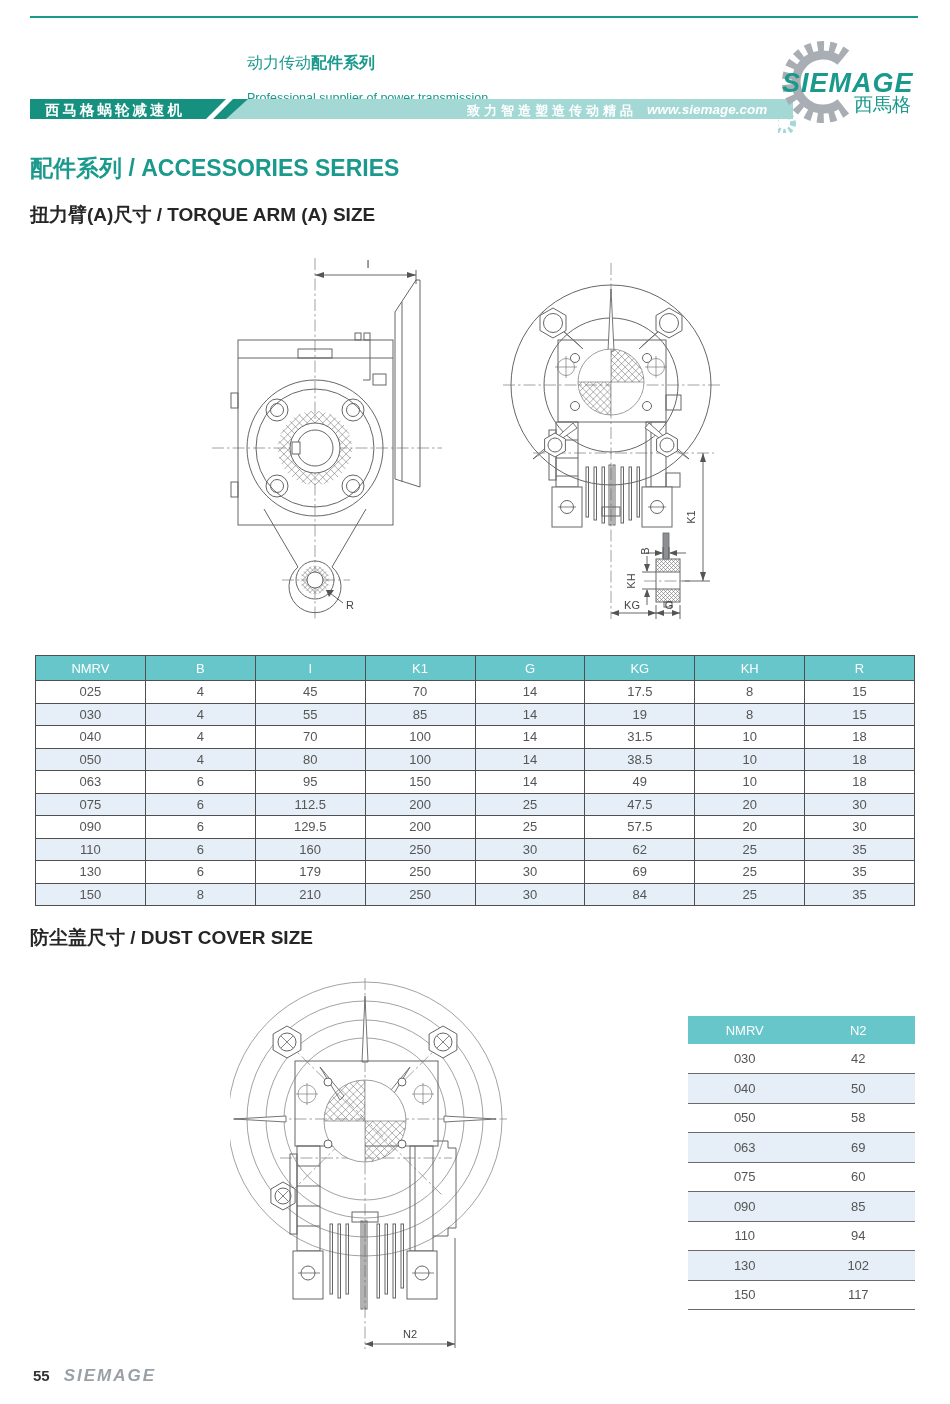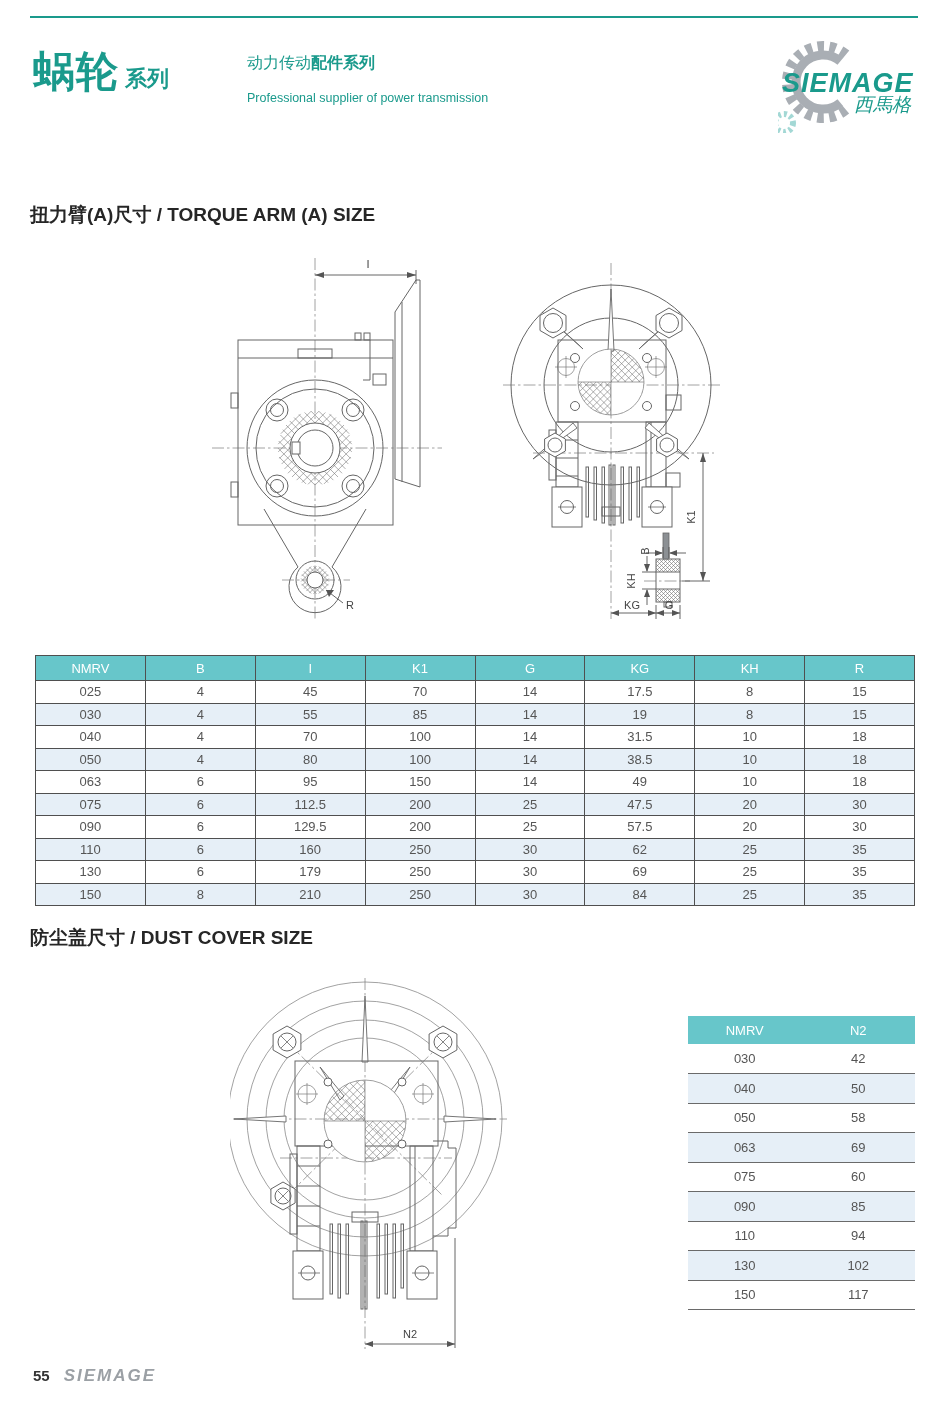--- a/index.html
+++ b/index.html
@@ -27,21 +27,21 @@
   .bar-left{position:absolute;left:15px;top:2px;color:#fff;font-size:14.5px;font-weight:800;letter-spacing:3px}
   .bar-slogan{position:absolute;left:437px;top:3px;color:#fff;font-size:13px;font-weight:700;letter-spacing:4px}
   .bar-url{position:absolute;left:617px;top:3px;color:#fff;font-size:13.5px;font-weight:800;font-style:italic;cursor:pointer}
   .logo{position:absolute;left:770px;top:28px;width:178px;height:106px}
   .logo svg{position:absolute;left:8px;top:9px}
   .teeth{fill:none;stroke:#a9aeb4;stroke-width:10;stroke-dasharray:6.5 5.5}
   .gbody{fill:none;stroke:#a9aeb4;stroke-width:9}
   .logo-text{position:absolute;left:12px;top:40px;color:var(--teal);font-size:27px;font-weight:800;
     font-style:italic;letter-spacing:1px}
   .logo-cn{position:absolute;left:84px;top:64px;color:var(--teal);font-size:19px;
-    font-family:"DejaVu Serif",serif;font-style:italic}
+    font-family:"DejaVu Serif",serif;}
 
   
   .sec-title{position:absolute;left:30px;top:153px;font-size:23px;font-weight:800;color:var(--teal)}
   .sub-title{position:absolute;left:30px;font-size:19px;font-weight:800;color:#262626}
   #t-torque{top:202px}
   #t-dust{top:925px}
 
   
   .drw{position:absolute}
   #drw1{left:180px;top:250px}
@@ -78,40 +78,45 @@
   .page-num{font-size:15px;font-weight:800;color:#333}
   .footer-brand{font-size:17px;font-weight:800;font-style:italic;color:#9ba0a5;letter-spacing:2px;margin-left:14px}
 </style>
 </head>
 <body>
 
 <div class="page">
 
   <div class="top-rule"></div>
 
-  <div class="series">
-    <span class="series-big">蜗轮</span><span class="series-small">系列</span>
-  </div>
 
   <div class="tagline">
     <div class="tag-cn"><span>动力传动</span><b>配件系列</b></div>
     <div class="tag-en">Professional supplier of power transmission</div>
   </div>
 
+  <div class="teal-bar">
+    <div class="bar-dark"></div>
+    <div class="bar-slash"></div>
+    <span class="bar-left">西马格蜗轮减速机</span>
+    <span class="bar-slogan">致力智造塑造传动精品</span>
+    <span class="bar-url">www.siemage.com</span>
+  </div>
 
   <div class="logo">
     <svg width="100" height="96" viewBox="0 0 100 96">
       <path class="teeth" d="M68.1,17.4 A36,36 0 1,0 68.1,72.6"></path>
       <path class="gbody" d="M62.4,24.3 A27,27 0 1,0 62.4,65.7"></path>
       <circle cx="6" cy="86" r="9" fill="none" stroke="#a3d8d5" stroke-width="6" stroke-dasharray="3 3"></circle>
     </svg>
     <div class="logo-text">SIEMAGE</div>
     <div class="logo-cn">西馬格</div>
   </div>
 
+  <div class="sec-title">配件系列 / ACCESSORIES SERIES</div>
   <div class="sub-title" id="t-torque">扭力臂(A)尺寸 / TORQUE ARM (A) SIZE</div>
   <div class="sub-title" id="t-dust">防尘盖尺寸 / DUST COVER SIZE</div>
 
   <svg class="drw" id="drw1" width="280" height="392" viewBox="0 0 280 392">
     <g class="cl">
       <line x1="135" y1="8" x2="135" y2="370"></line>
       <line x1="32" y1="198" x2="262" y2="198"></line>
       <line x1="102" y1="330" x2="170" y2="330"></line>
     </g>
     <g class="ln">

